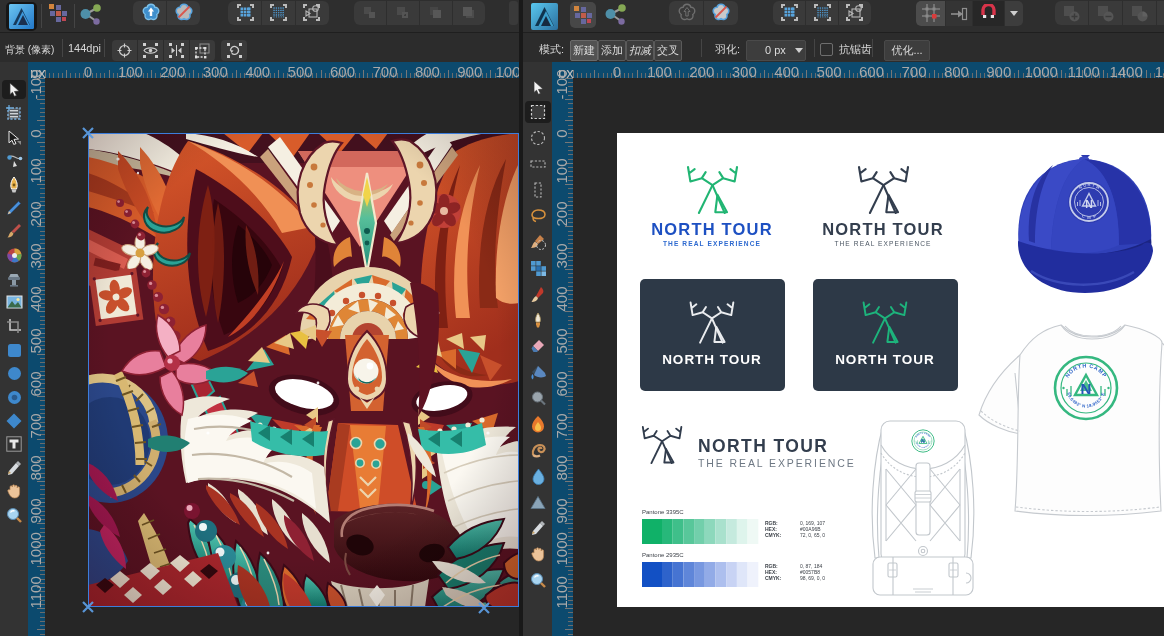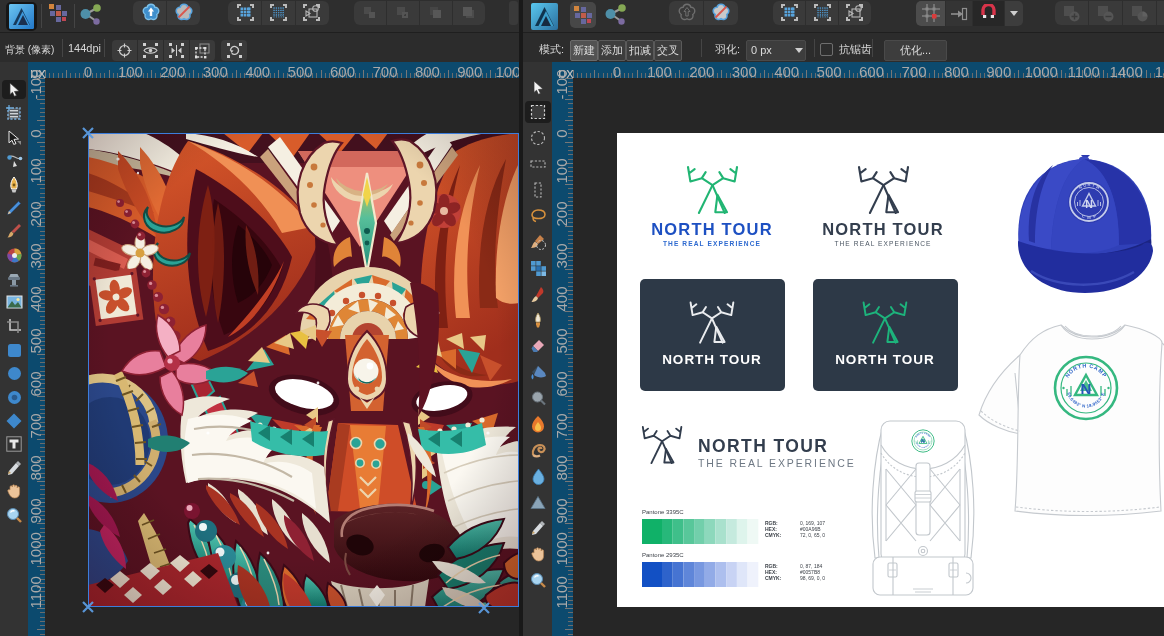--- a/index.html
+++ b/index.html
@@ -1069,31 +1069,31 @@
     <svg class="abs" style="left:1130px; top:4px;" width="19" height="19" viewBox="0 0 19 19">
       <rect x="2" y="2" width="10" height="10" fill="#4e4e4e"></rect>
         <circle cx="12.5" cy="12.5" r="5" fill="#555"></circle>
       <path d="M12.5,12.5 L12.5,7.5 A5,5 0 0 1 17.5,12.5 Z" fill="#606060"></path>
     </svg>
   </div>
   <div id="rw-row2">
     <span class="abs cntext" style="left:539px; top:42px;">模式:</span>
     <div class="abs ctxbtn" style="left:570px; width:28px; background:#525252; border-color:#6a6a6a;">新建</div>
     <div class="abs ctxbtn" style="left:598px; width:28px;">添加</div>
-    <div class="abs ctxbtn" style="left:626px; width:28px;">扣减</div>
+    <div class="abs ctxbtn" style="left:626px; width:28px;font-style:italic;">扣减</div>
     <div class="abs ctxbtn" style="left:654px; width:28px;">交叉</div>
     <div class="abs sep" style="left:701px; top:39px; height:18px;"></div>
     <span class="abs cntext" style="left:715px; top:42px;">羽化:</span>
-    <div class="abs ctxbtn" style="left:746px; width:60px; text-align:left; padding-left:4px; border-color:#4a4a4a;">0 px</div>
+    <div class="abs ctxbtn" style="left:746px; width:60px; text-align:left; padding-left:18px; border-color:#4a4a4a;">0 px</div>
     <div class="abs" style="left:795px; top:48px; width:0; height:0; border-left:4px solid transparent; border-right:4px solid transparent; border-top:5px solid #cfcfcf;"></div>
     <div class="abs sep" style="left:814px; top:39px; height:18px;"></div>
     <div class="abs" style="left:820px; top:43px; width:13px; height:13px; background:#2d2d2d; border:1px solid #6e6e6e; border-radius:2px;"></div>
     <span class="abs cntext" style="left:839px; top:42px;">抗锯齿</span>
     <div class="abs sep" style="left:872px; top:39px; height:18px;"></div>
-    <div class="abs ctxbtn" style="left:884px; width:63px; border-color:#4a4a4a;">优化...</div>
+    <div class="abs ctxbtn" style="left:884px; width:46px; border-color:#4a4a4a;">优化...</div>
   </div>
 
   <div class="abs ruler" style="left:552px; top:62px; width:612px; height:16px;">
     <div class="hticks" style="left:21px;"></div>
     <div class="hticks2" style="left:21px;"></div>
     <span class="abs" style="left:6px; top:2px; color:#c0c0c0;">px</span>
     <span class="hnum" style="left:65.0px;">0</span>
       <span class="hnum" style="left:107.4px;">100</span>
       <span class="hnum" style="left:149.8px;">200</span>
       <span class="hnum" style="left:192.3px;">300</span>

